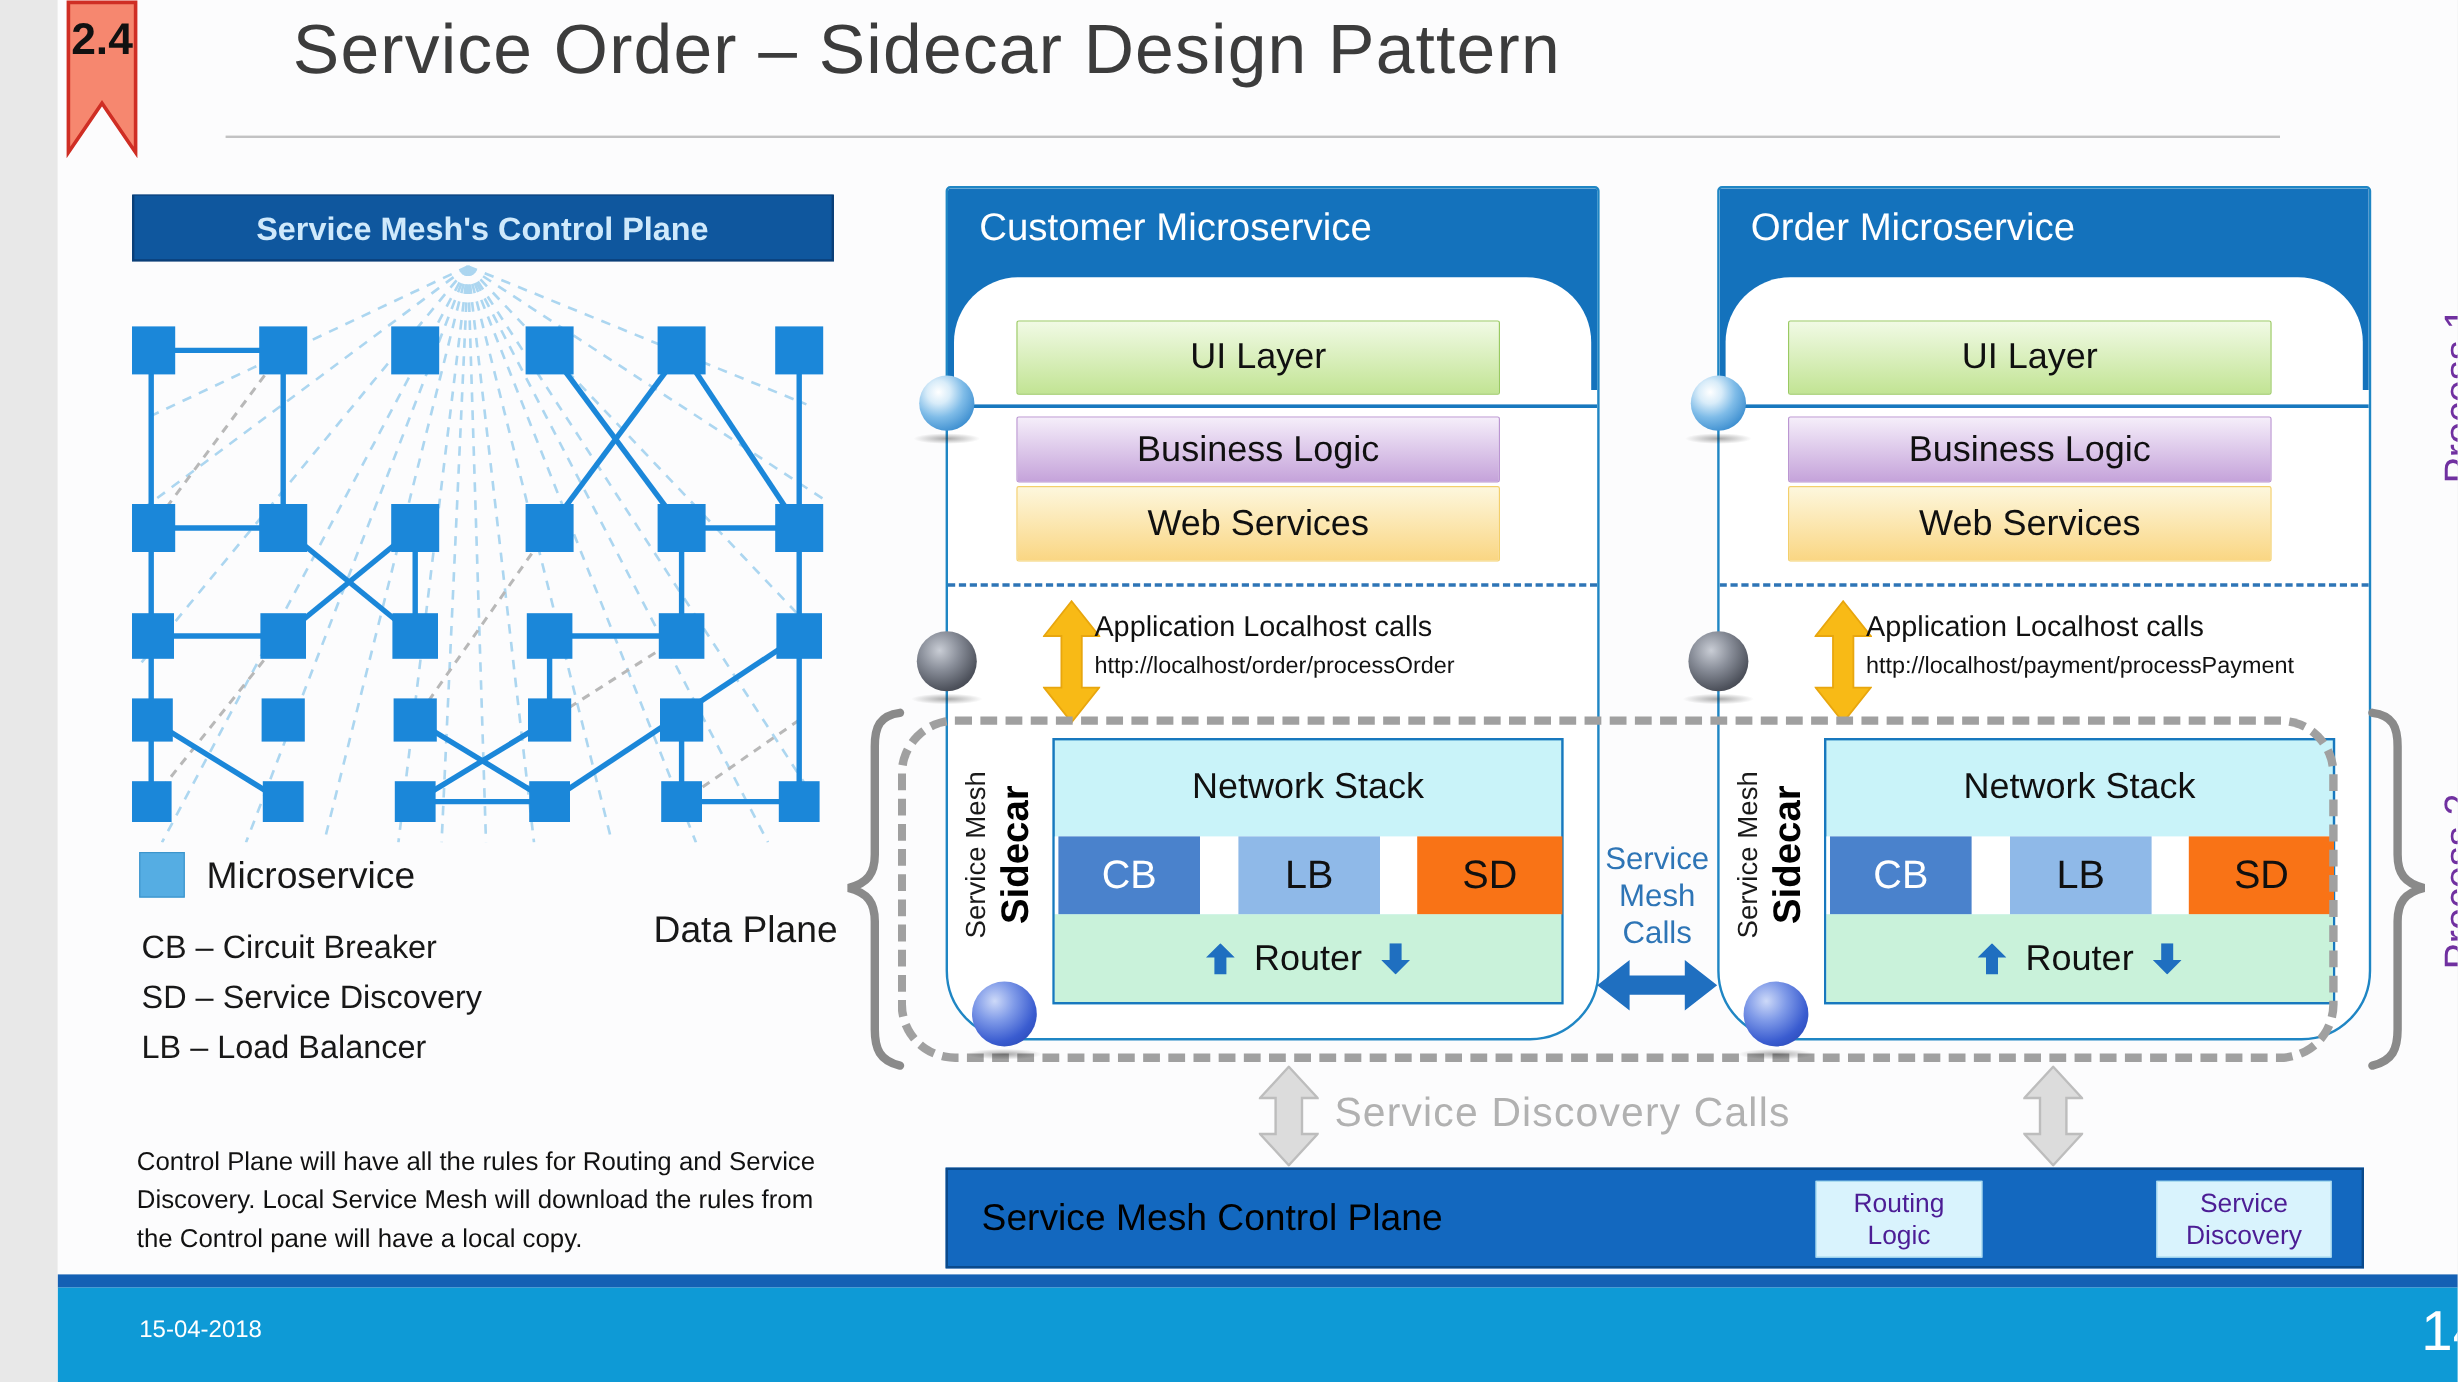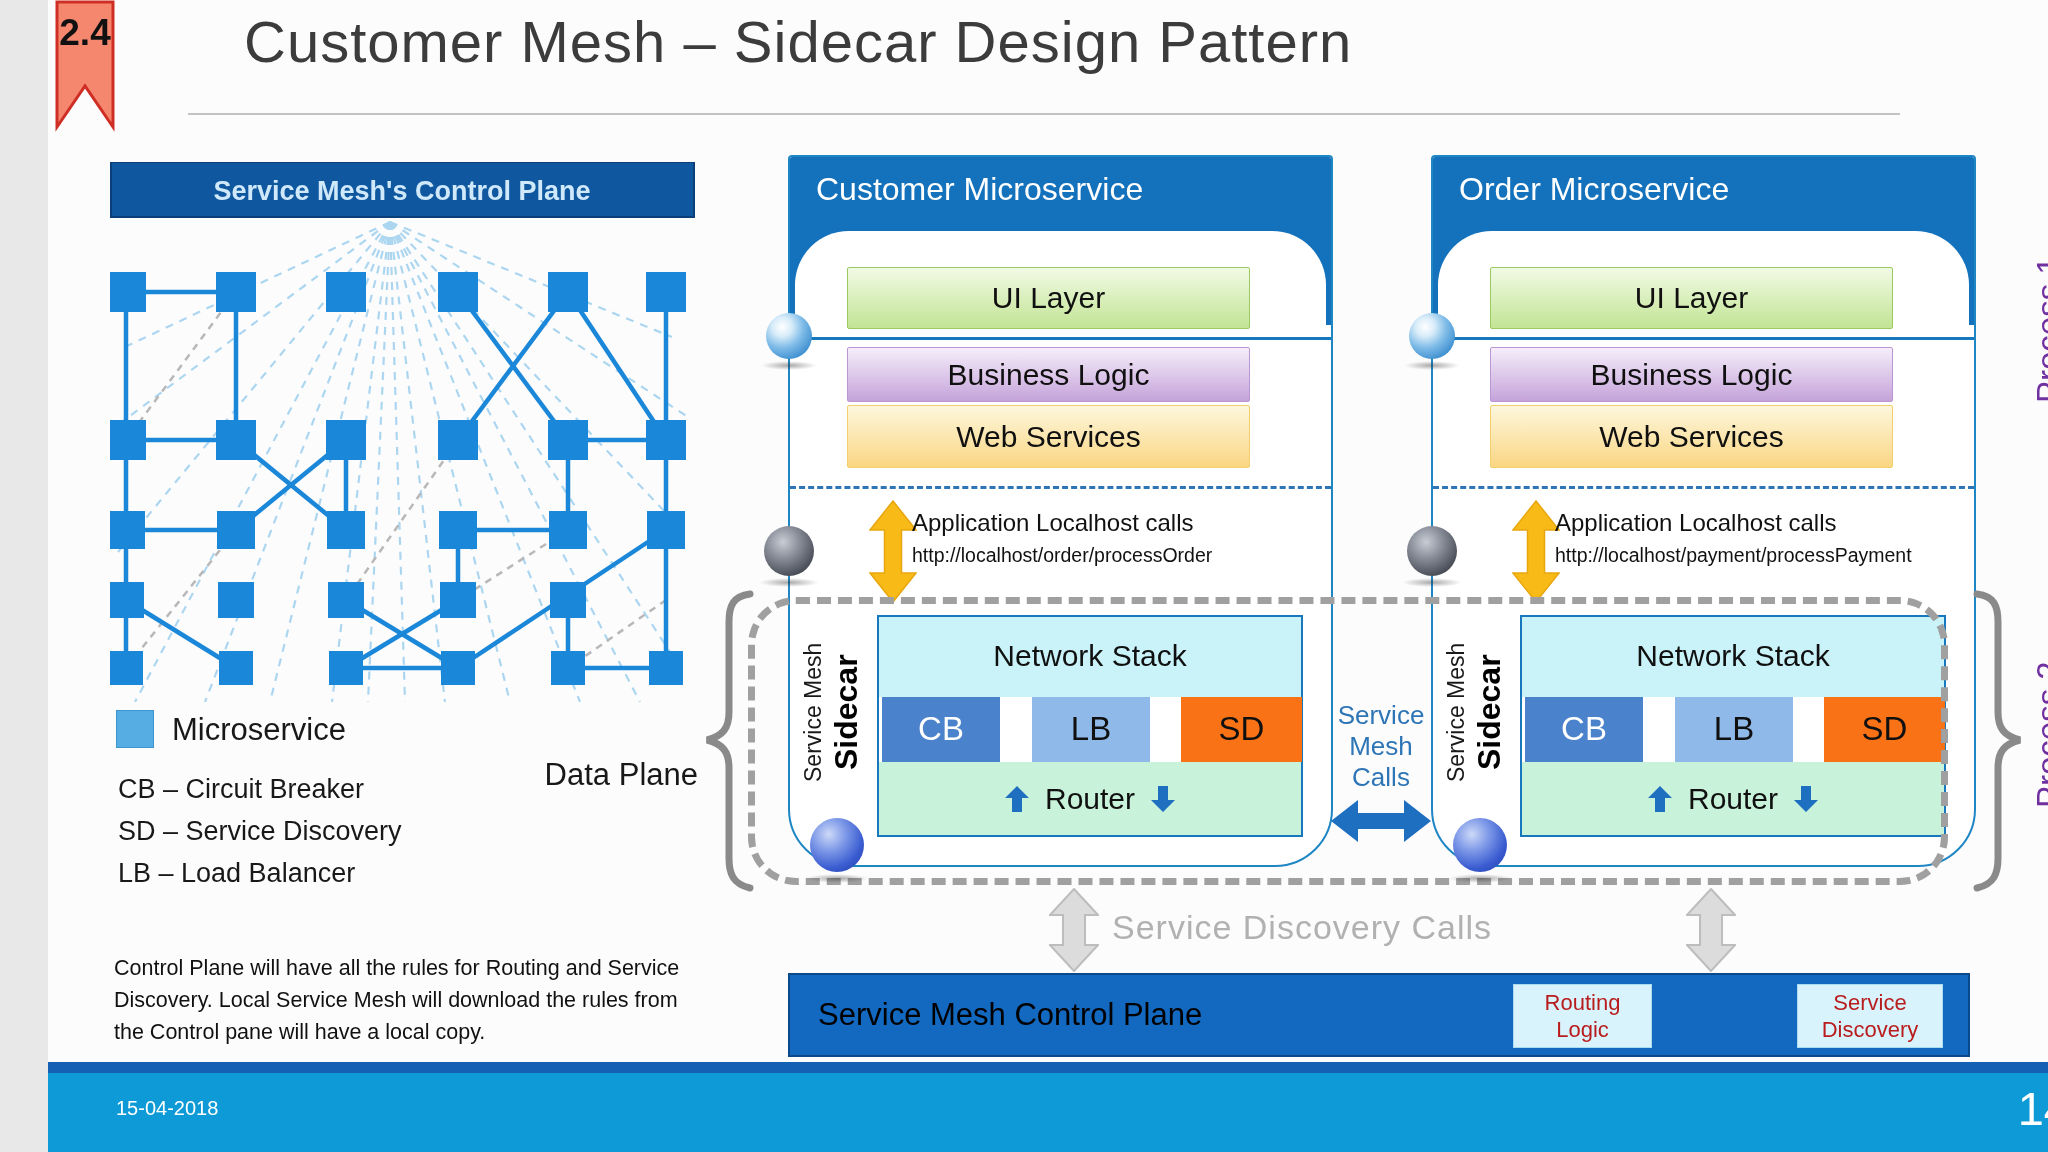--- a/index.html
+++ b/index.html
@@ -76,21 +76,21 @@
   .mesh-calls-arrow { position:absolute; left:1283px; top:799px; width:100px; height:44px; }
   .sd-arrow { position:absolute; width:50px; height:84px; top:888px; }
   .sd-calls { position:absolute; left:1064px; top:908px; font-size:34px; color:#b1b1b1; letter-spacing:1px; }
 
   
   .cp-bar { position:absolute; left:740px; top:973px; width:1182px; height:84px;
             background:#1368bf; border:2px solid #0a4a8c; }
   .cp-title { position:absolute; left:28px; top:0; height:80px; line-height:80px; font-size:31px; color:#000000; }
   .cp-box { position:absolute; top:9px; height:64px; background:#d9f3fd; border:1px solid #a9dcf0;
             display:flex; flex-direction:column; align-items:center; justify-content:center;
-            font-size:22px; line-height:27px; color:#b91c1c; text-align:center; }
+            font-size:22px; line-height:27px; color:#4c1d95; text-align:center; }
   .cp-box.routing  { left:723px;  width:139px; }
   .cp-box.discovery{ left:1007px; width:146px; }
 
   
   .process { position:absolute; left:1982px; width:44px; height:170px; font-size:33px; color:#7030a0; }
   .process.p1 { top:245px; }
   .process.p2 { top:650px; }
 
   
   .footer-stripe { position:absolute; left:0; top:1062px; width:2048px; height:11px; background:#1460b4; }
@@ -101,21 +101,21 @@
 </head>
 <body>
 
 <div class="slide">
 
   <svg class="badge-svg" viewBox="0 0 62 132">
     <polygon points="3,2 59,2 59,127 31,86 3,127" fill="#f6876f" stroke="#cf2e24" stroke-width="3"></polygon>
     <text x="31" y="45" text-anchor="middle" font-size="37" font-weight="bold" fill="#111">2.4</text>
   </svg>
 
-  <div class="slide-title">Customer Mesh – Sidecar Design Pattern</div>
+  <div class="slide-title">Service Order – Sidecar Design Pattern</div>
   <div class="title-rule"></div>
 
   <svg class="mesh-panel" viewBox="0 0 585 540">
     <rect x="1" y="0" width="583" height="55" fill="#0f579e" stroke="#0a3f78" stroke-width="2"></rect>
     <text x="292" y="38" text-anchor="middle" font-size="27" font-weight="bold" fill="#cfe9fb">Service Mesh's Control Plane</text>
     <g id="mesh-rays" stroke="#9fd0ee" stroke-width="2.2" stroke-dasharray="8 7" opacity="0.85">
         <line x1="280" y1="60" x2="15" y2="185"></line>
         <line x1="280" y1="60" x2="5" y2="265"></line>
         <line x1="280" y1="60" x2="8" y2="390"></line>
         <line x1="280" y1="60" x2="25" y2="540"></line>

